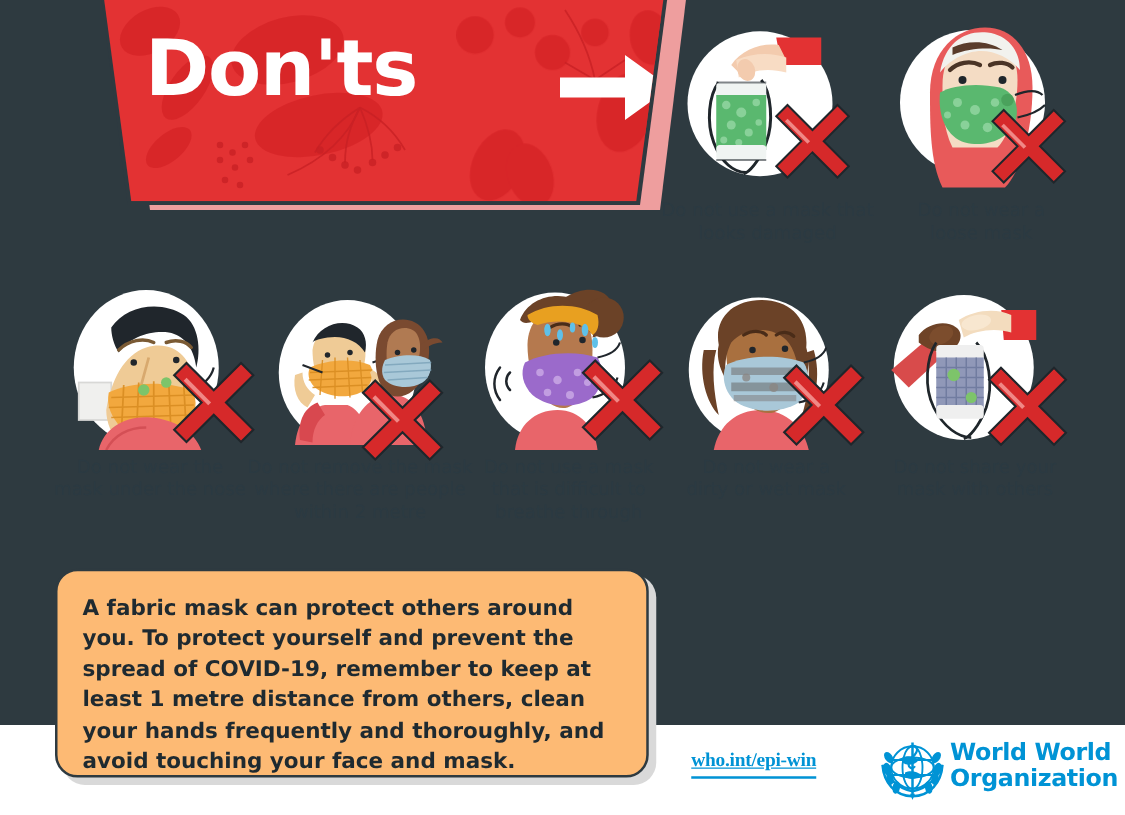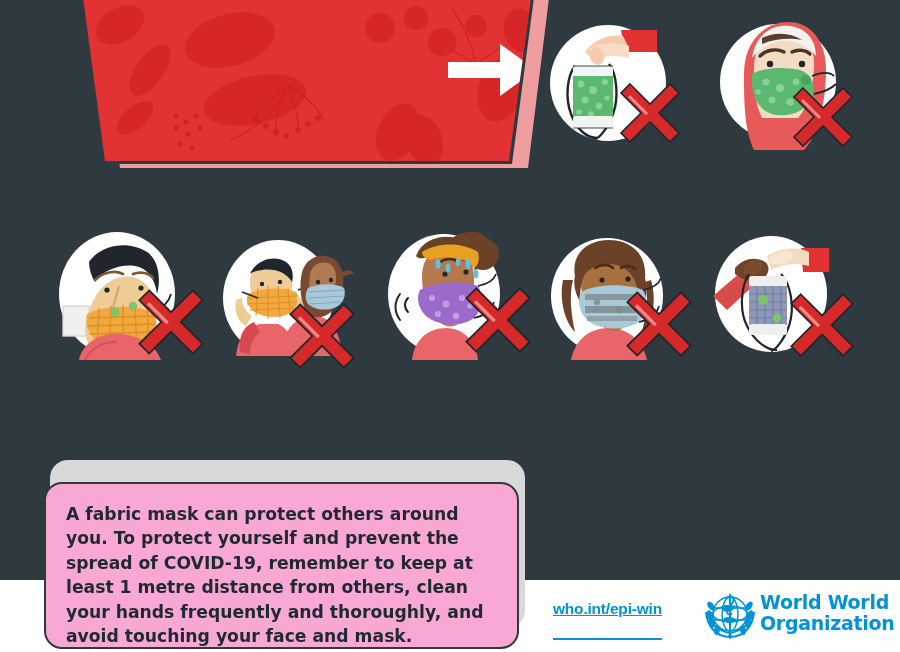--- a/index.html
+++ b/index.html
@@ -61,36 +61,36 @@
     font-family:"DejaVu Sans", sans-serif;
     white-space:pre-line;
   }
 
   
   .callout-shadow{
     position:absolute;left:50px;top:460px;width:475px;height:168px;
     border-radius:18px;background:#D9D9D9;
   }
   .callout{
-    position:absolute;left:44px;top:482px;width:475px;height:167px;
-    border-radius:18px;background:#f9a8d4;border:2.5px solid #2E3A40;
+    position:absolute;left:44px;top:455px;width:475px;height:167px;
+    border-radius:18px;background:#fdba74;border:2.5px solid #2E3A40;
     box-sizing:border-box;
   }
   .callout p{
     margin:0;padding:18px 20px 0 20px;
     font-family:"DejaVu Sans", sans-serif;
     font-weight:bold;font-size:17.2px;line-height:1.42;color:#1F2A30;
   }
 
   
   .epi-link{
     position:absolute;left:553px;top:600px;
     color:#0093D5;font-weight:bold;font-size:15.5px;
-    font-family:Liberation Sans, sans-serif;
-    border-bottom:2.5px solid #0093D5;padding-bottom:20px;
+    font-family:Liberation Serif, serif;
+    border-bottom:2.5px solid #0093D5;padding-bottom:3px;
     letter-spacing:-.2px;
   }
   .who-logo{position:absolute;left:702px;top:588px;width:184px;height:52px;}
   .who-name{
     position:absolute;left:760px;top:592px;
     color:#0093D5;font-weight:bold;font-size:19px;line-height:1.12;
     font-family:"DejaVu Sans", sans-serif;
     white-space:pre-line;letter-spacing:-.3px;
   }
 </style>
@@ -143,20 +143,21 @@
           <circle cx="96" cy="116" r="2.6"></circle>
             <circle cx="106" cy="122" r="2.6"></circle>
           <circle cx="116" cy="116" r="2.6"></circle>
             <circle cx="96" cy="128" r="2.6"></circle>
           <circle cx="108" cy="134" r="2.6"></circle>
             <circle cx="120" cy="128" r="2.6"></circle>
           <circle cx="100" cy="144" r="2.6"></circle>
             <circle cx="112" cy="148" r="2.6"></circle>
         </g>
       </svg>
+      <div class="banner-title">Don'ts</div>
       <svg class="banner-arrow" viewBox="0 0 88 56">
         <path d="M0 20 L52 20 L52 2 L88 28 L52 54 L52 36 L0 36 Z" fill="#ffffff"></path>
       </svg>
     </div>
   </div>
 
   <div class="item" style="left:545px;top:18px;width:150px;height:140px;">
     <svg viewBox="0 0 150 140" width="150" height="140">
       <circle cx="63" cy="65" r="58" fill="#ffffff"></circle>
       <path d="M76 12 L112 12 L112 34 L80 34 Z" fill="#E33233"></path>

